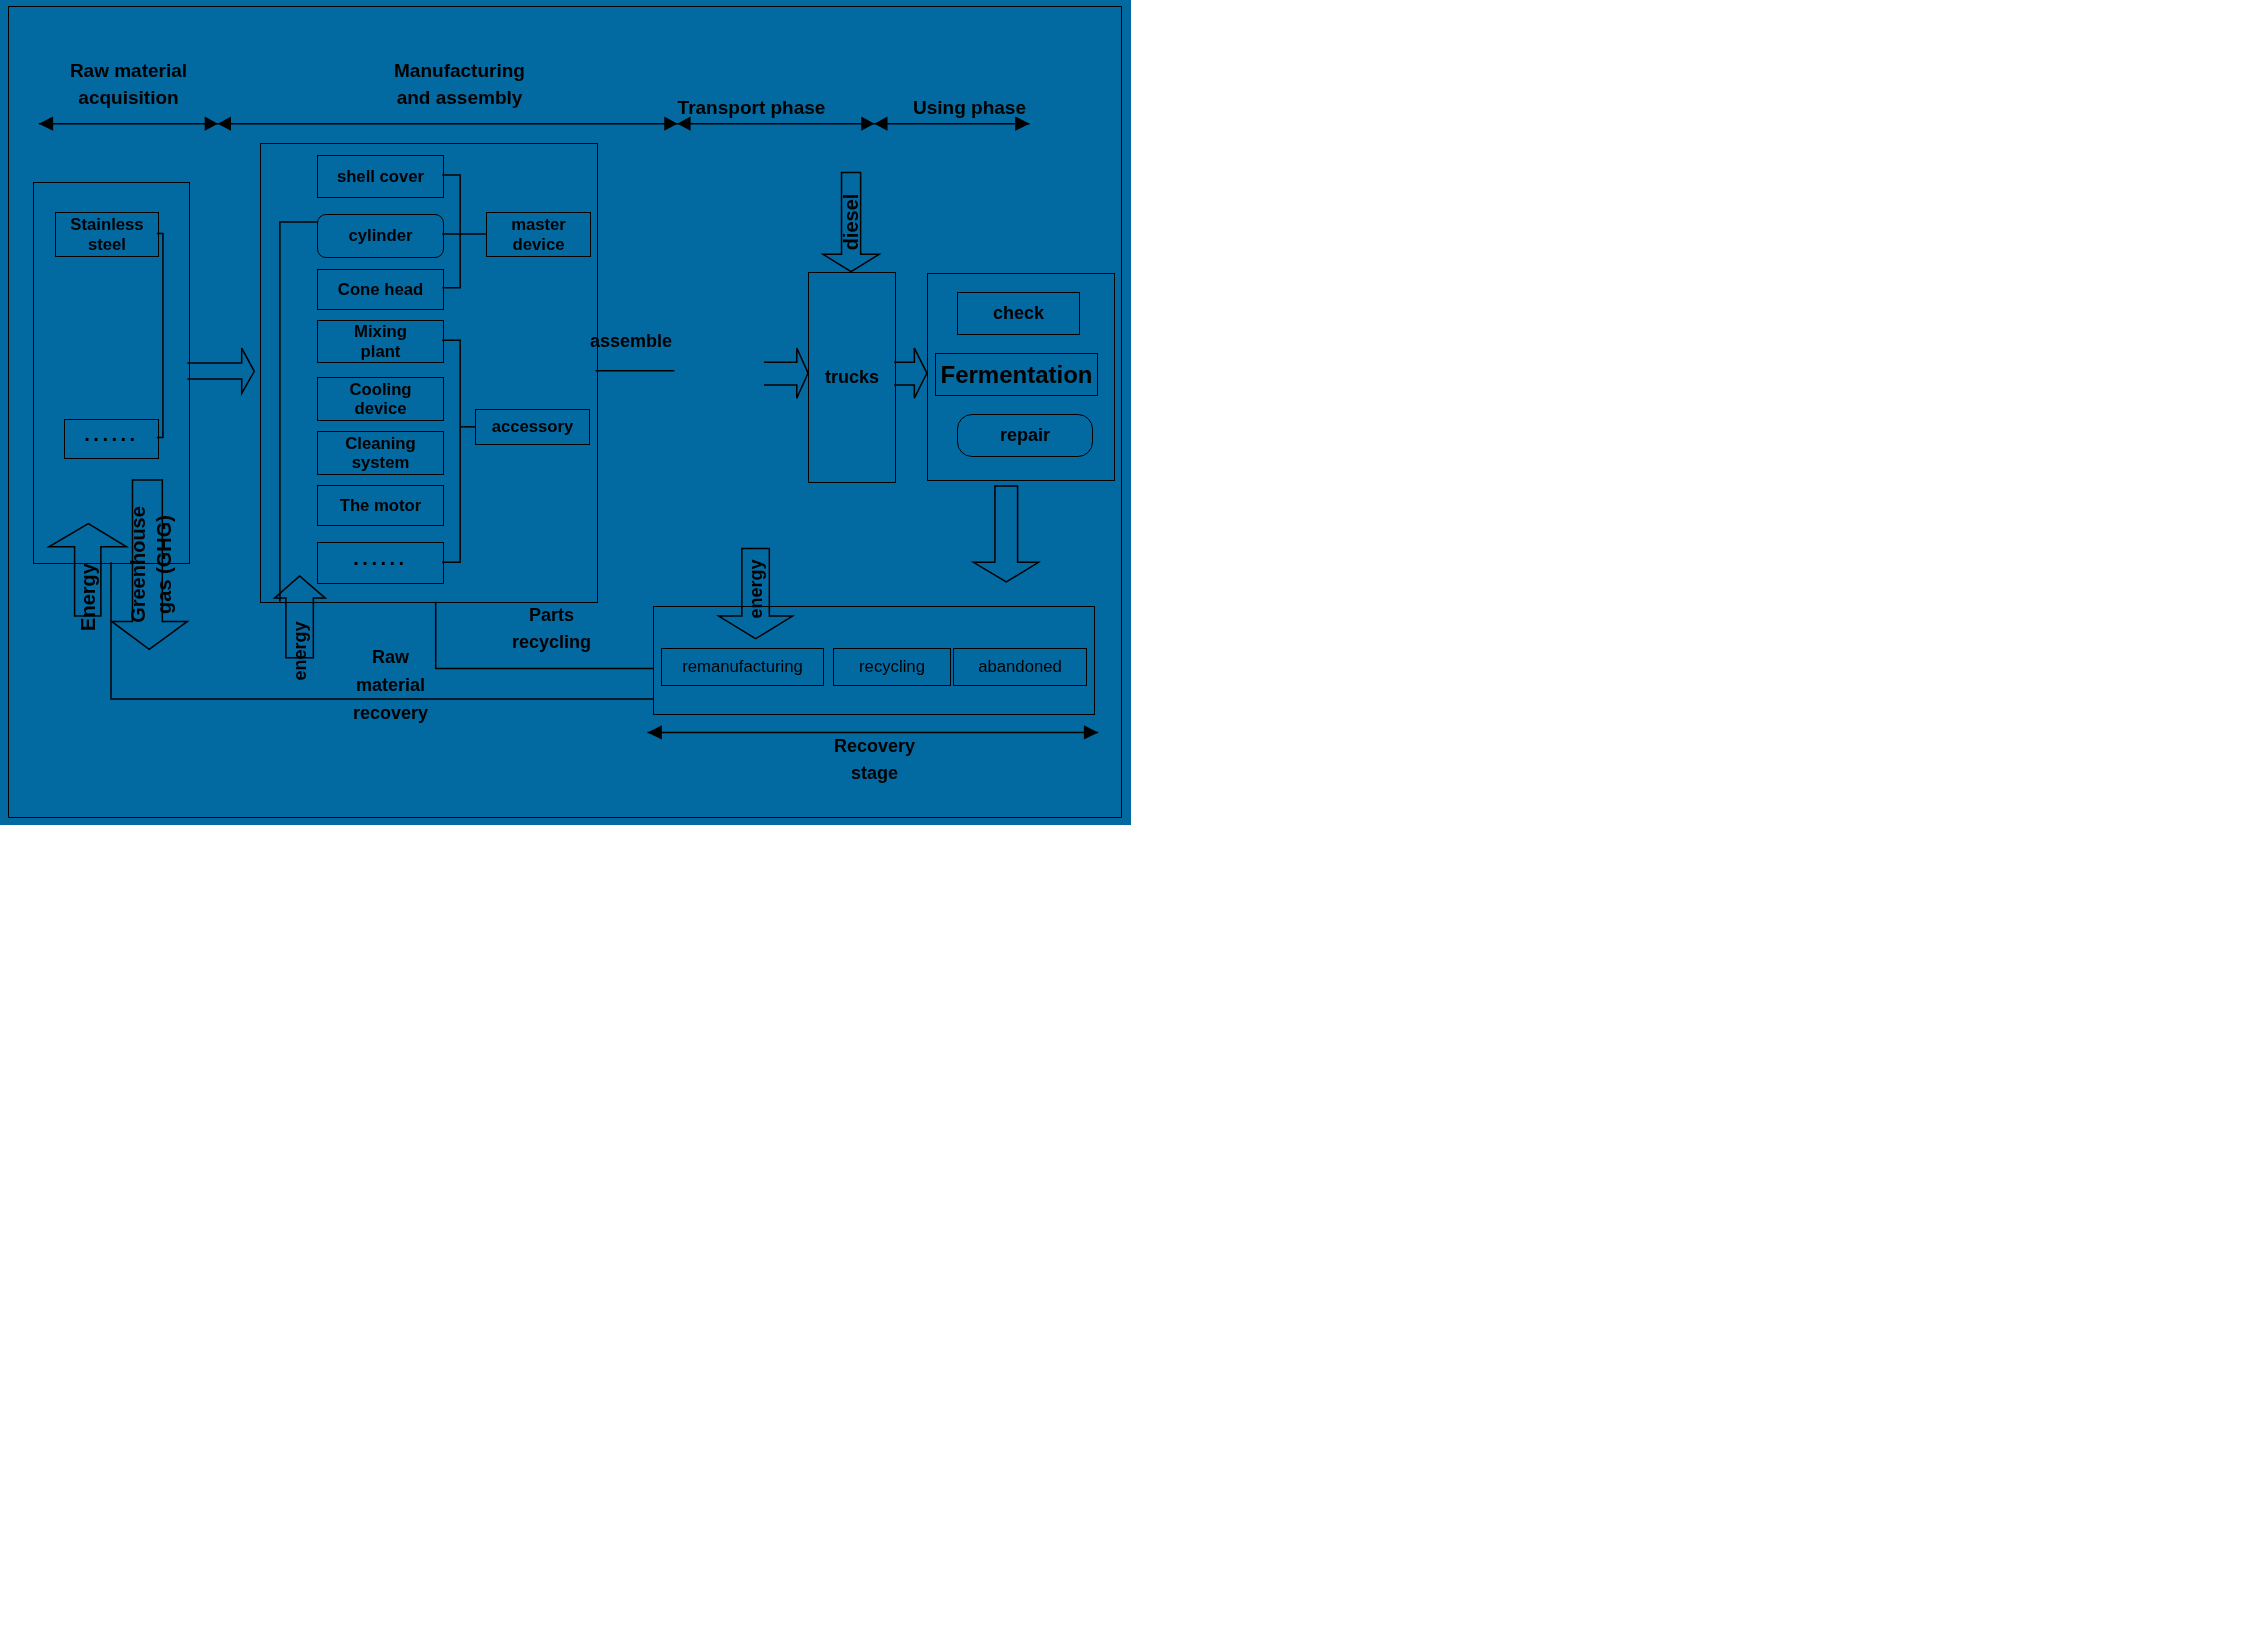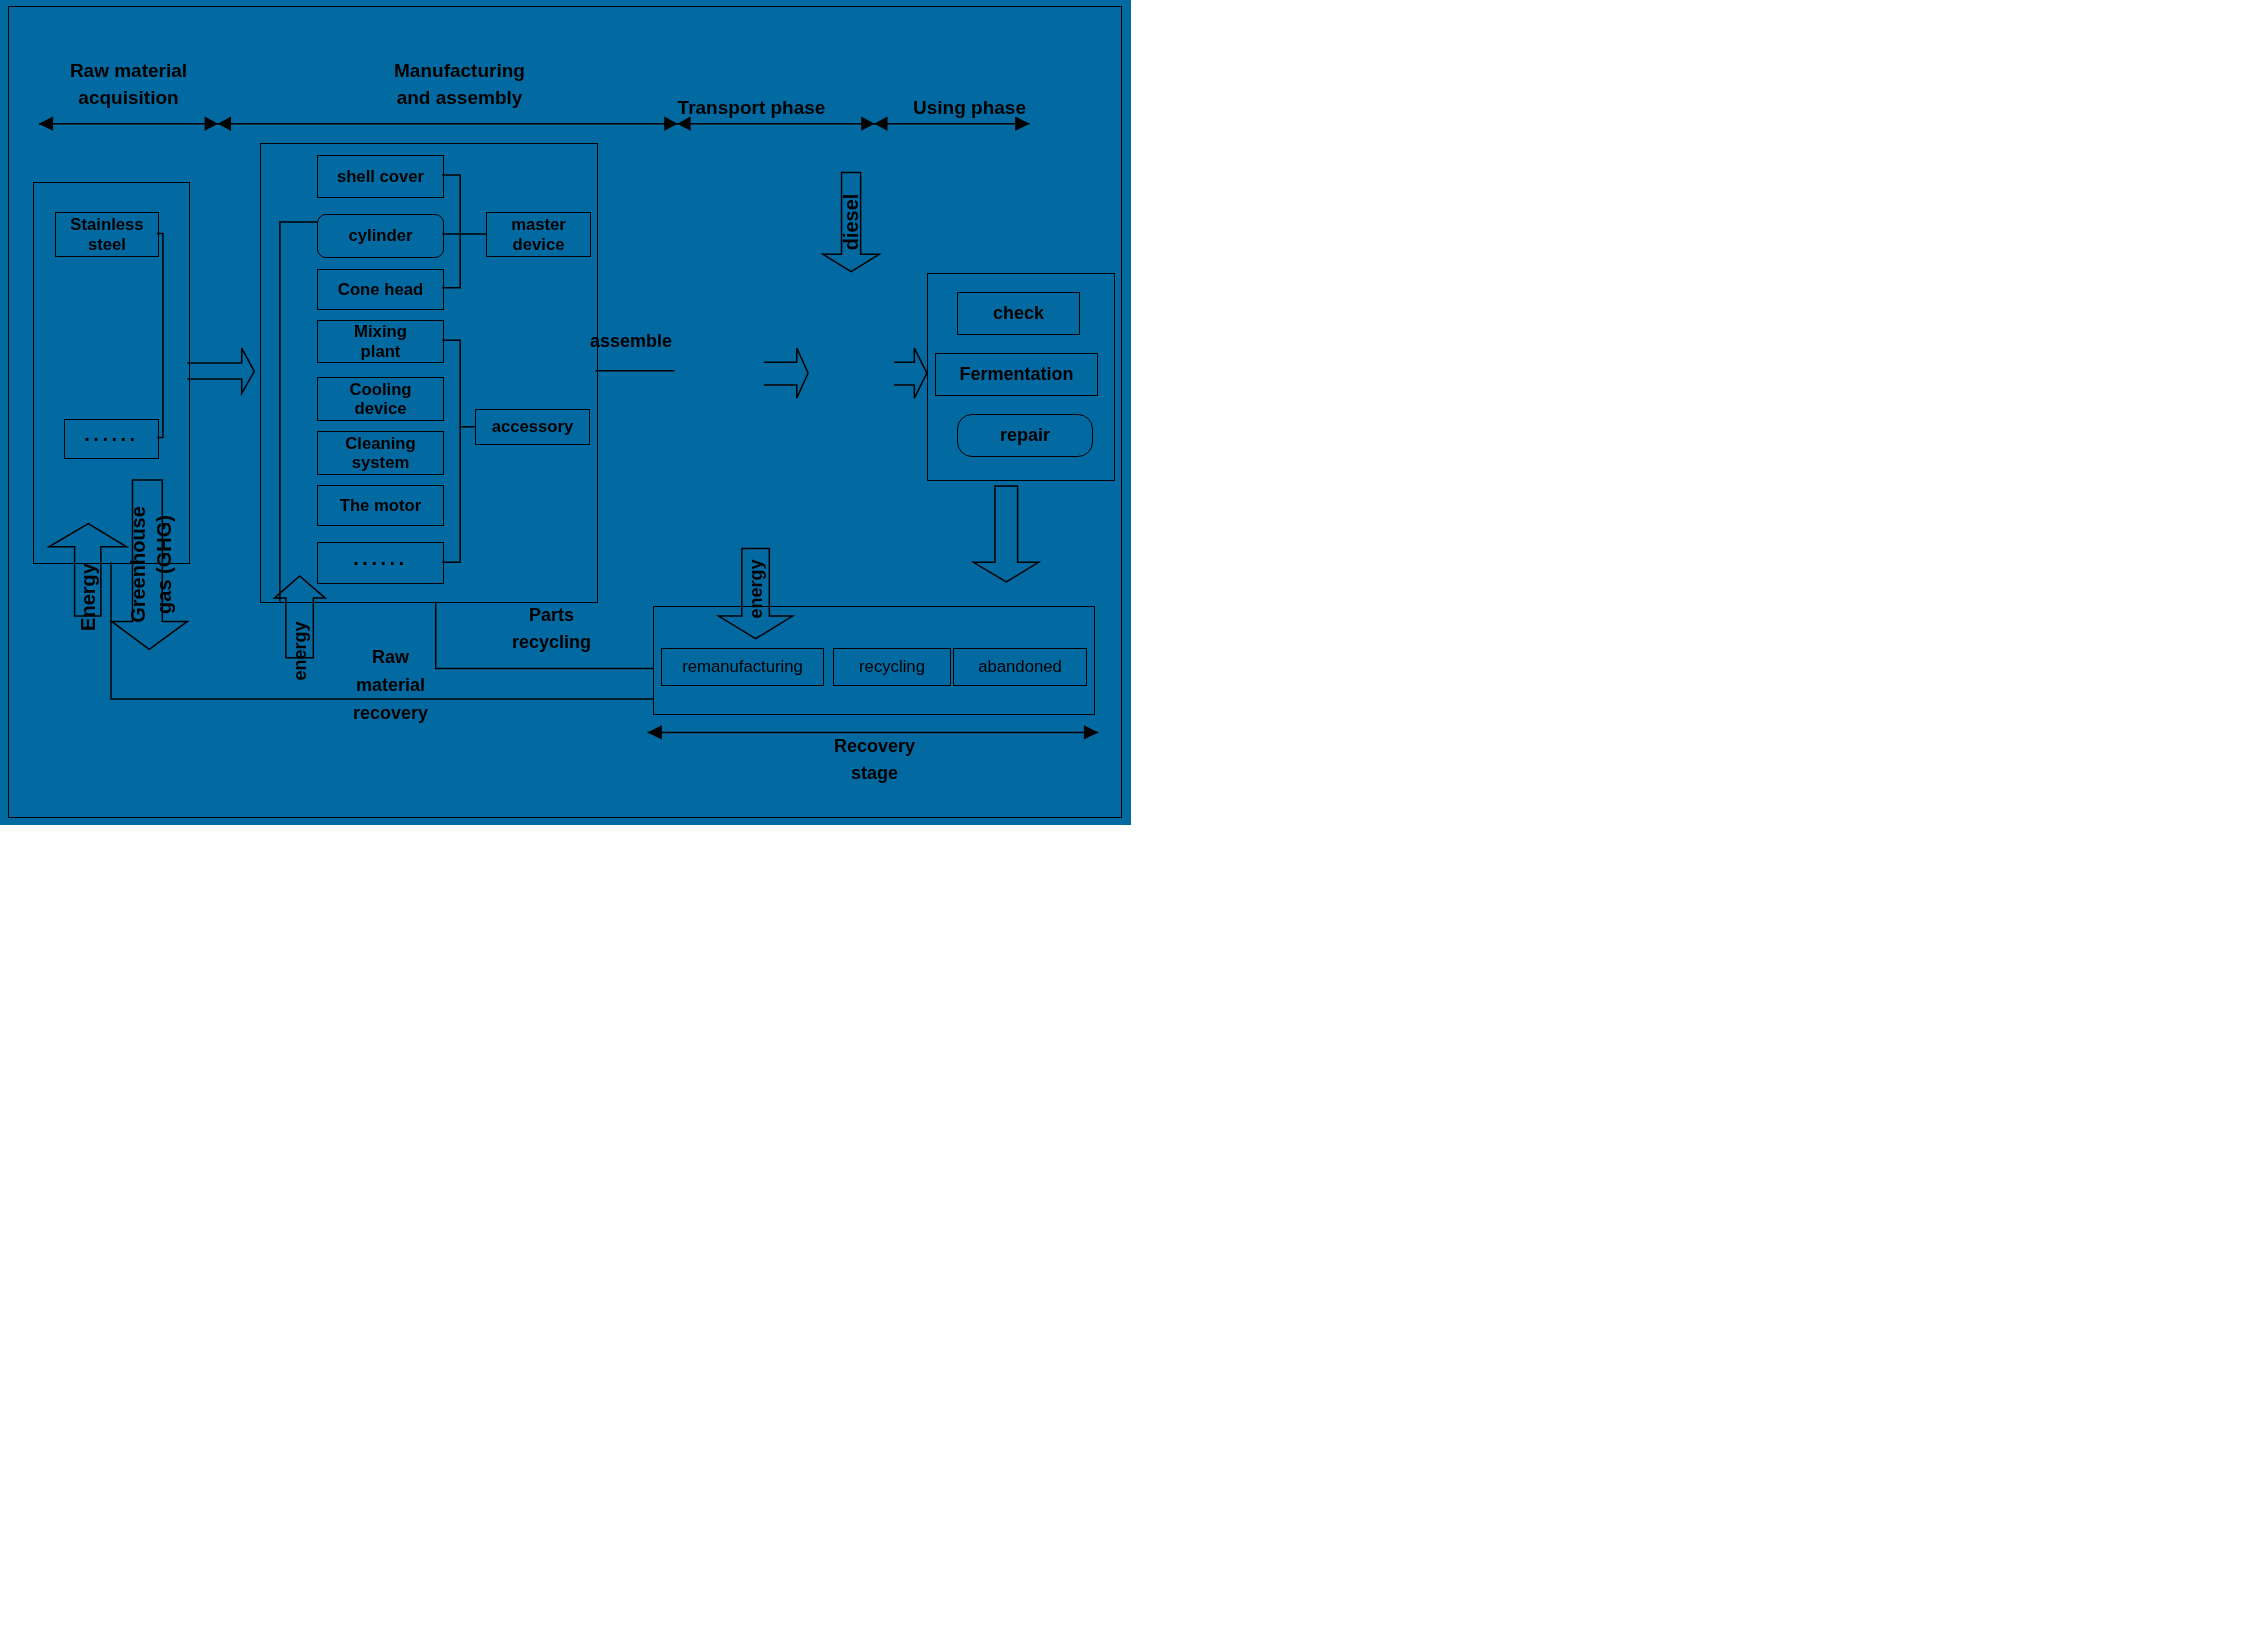--- a/index.html
+++ b/index.html
@@ -127,27 +127,30 @@
   </div>
   <div class="box" style="left:486px; top:212px; width:103px; height:43px;">
     <span class="inner" style="width:66px;">master device</span>
   </div>
   <div class="box" style="left:475px; top:409px; width:113px; height:34px;">
     <span class="inner">accessory</span>
   </div>
   <div class="vlbl" style="left:258px; top:642px; width:84px; height:18px; font-size:18px;">energy</div>
 
   <div class="lbl" style="left:582px; top:331px; width:98px; font-size:18px;">assemble</div>
+  <div class="box" style="left:808px; top:272px; width:86px; height:209px; font-size:18px;">
+    <span class="inner">trucks</span>
+  </div>
   <div class="vlbl" style="left:800px; top:212px; width:101px; height:20px; font-size:20px;">diesel</div>
 
   <div class="cbox" style="left:927px; top:273px; width:186px; height:206px;"></div>
   <div class="box" style="left:957px; top:292px; width:121px; height:41px; font-size:18px;">
     <span class="inner">check</span>
   </div>
-  <div class="box" style="left:935px; top:353px; width:161px; height:41px; font-size:18px;">
+  <div class="box" style="left:935px; top:353px; width:161px; height:41px; font-size:24px;">
     <span class="inner">Fermentation</span>
   </div>
   <div class="box" style="left:957px; top:414px; width:134px; height:41px; font-size:18px;border-radius:15px;">
     <span class="inner">repair</span>
   </div>
 
   <div class="cbox" style="left:653px; top:606px; width:440px; height:107px;"></div>
   <div class="box" style="left:661px; top:648px; width:161px; height:36px; font-weight:normal;">
     <span class="inner">remanufacturing</span>
   </div>

